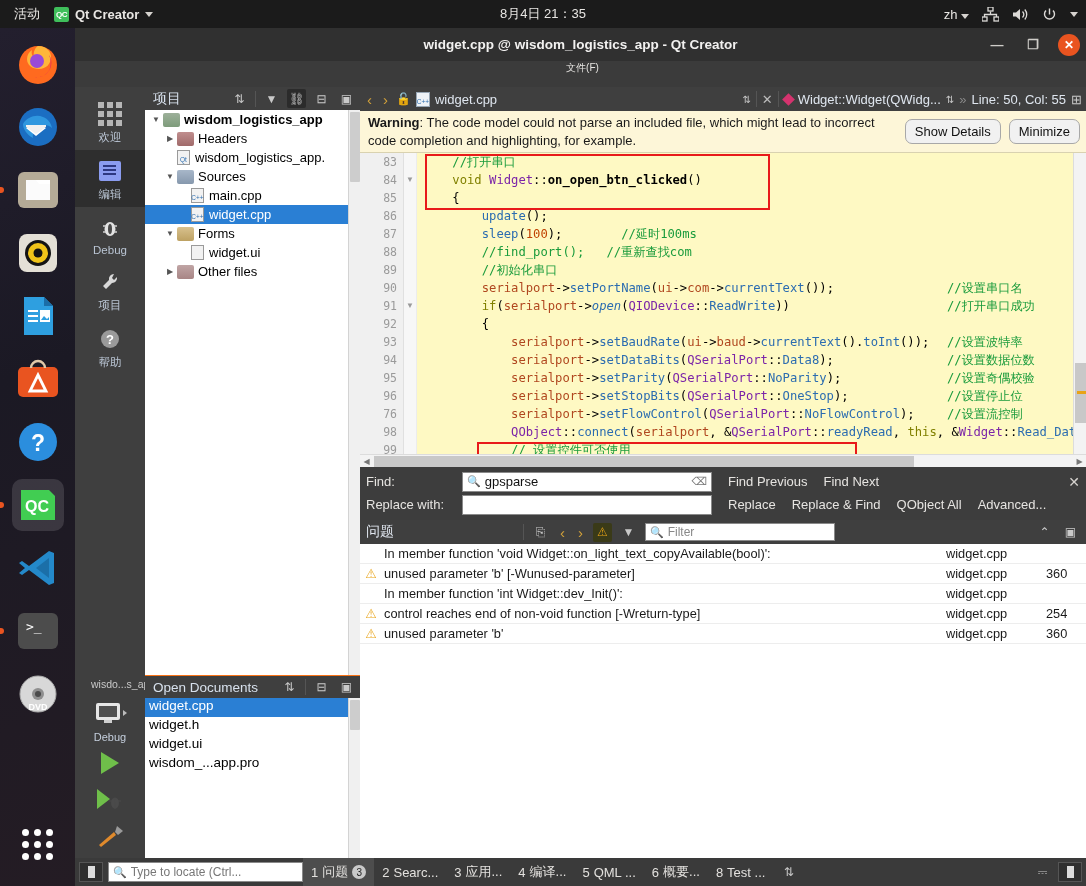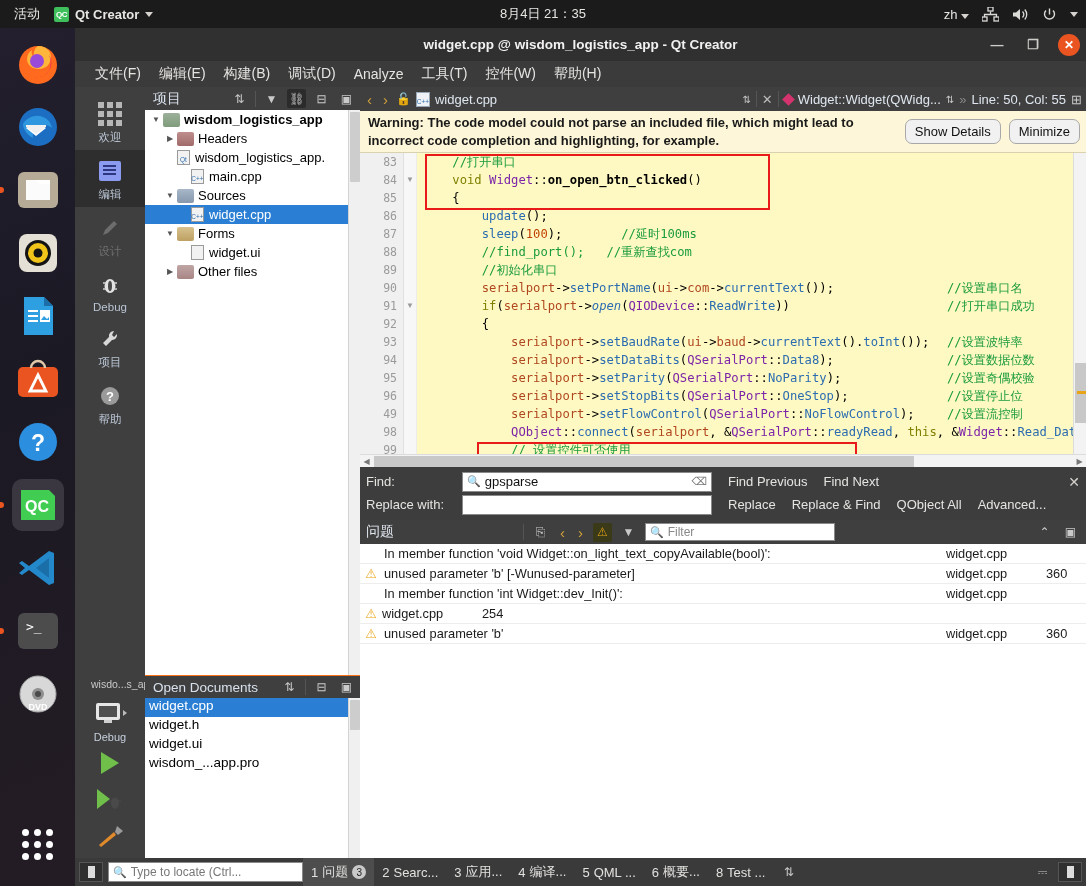--- a/index.html
+++ b/index.html
@@ -55,22 +55,22 @@
   }
   #titlebar {
     height:33px; background:#303030; color:#f2f1f0; display:flex; align-items:center;
     justify-content:center; position:relative; font-size:13.5px; font-weight:bold;
   }
   #titlebar .winbtns { position:absolute; right:6px; top:0; height:33px; display:flex; align-items:center; gap:14px; }
   .wb { width:22px;height:22px; display:flex;align-items:center;justify-content:center; color:#cfcdc9; font-size:13px; }
   .wb.close { width:22px;height:22px;border-radius:50%;background:#e95420;color:#fff;font-size:12px; }
 
   #menubar {
-    height:26px; background:#3b3b3b; display:flex; align-items:center; padding-left:20px;
-    gap:18px; color:#e6e4e1; font-size:14px;
+    height:26px; background:#3b3b3b; display:flex; align-items:center; padding-left:4px;
+    gap:18px; color:#e6e4e1; font-size:10px;flex-direction:column;
   }
 
   
   #body { flex:1; display:flex; min-height:0; }
   #modebar {
     width:70px; background:#3f3f3f; display:flex; flex-direction:column; align-items:center;
     padding-top:6px;
   }
   .mode {
     width:70px; padding:7px 0 5px; display:flex;flex-direction:column;align-items:center;gap:3px;
@@ -126,21 +126,21 @@
   .cppico { width:14px;height:15px;background:#eef2f7;border:1px solid #97a6b5;font-size:6.5px;color:#2f6fb0;
     display:flex;align-items:flex-end;justify-content:center;line-height:1; }
   .spinner { color:#c9c9c9; font-size:10px; }
   .sep-v { width:1px;height:16px;background:#555; }
   .diamond { width:9px;height:9px;background:#d5336e;transform:rotate(45deg); }
 
   #warnbar {
     background:#fdf6d8; border-bottom:1px solid #d9d2b0; color:#1a1a1a; font-size:13px;
     display:flex; align-items:center; padding:3px 6px 3px 8px; gap:8px; min-height:42px;
   }
-  #warnbar .wtext { flex:1; line-height:1.35;font-weight:bold; }
+  #warnbar .wtext { flex:1; line-height:1.35; }
   .btn {
     background:#f1f1f1; border:1px solid #a8a8a8; border-radius:7px; padding:4px 9px;
     font-size:13px; color:#111;
   }
 
   
   #editorwrap { flex:1; position:relative; background:#fef9c3; overflow:hidden; display:flex; }
   #gutter { width:44px; background:#f0f0f0; border-right:1px solid #e0e0e0; position:relative; }
   #gutter .ln { height:18px; text-align:right; padding-right:6px; color:#9a9a9a;
     font-family:"DejaVu Sans Mono", monospace; font-size:11.5px; line-height:18px; }
@@ -366,28 +366,20 @@
             </span>
           </span>
         <span>欢迎</span>
       </div>
       <div class="mode sel">
         <span class="mi">
             <span class="edit-ico"></span>
           </span>
         <span>编辑</span>
       </div>
-      <div class="mode disabled">
-        <span class="mi">
-          <svg width="22" height="22" viewBox="0 0 22 22">
-              <path d="M4 18l2-5 9-9 3 3-9 9z" fill="#6d6d6d"></path>
-            </svg>
-        </span>
-        <span>设计</span>
-      </div>
       <div class="mode">
         <span class="mi">
           <svg width="22" height="22" viewBox="0 0 22 22">
               <ellipse cx="11" cy="12" rx="5.5" ry="7" fill="#e3e3e3"></ellipse>
               <path d="M11 5v14M4 9h3M15 9h3M4 15h3M15 15h3" stroke="#cfcfcf" stroke-width="1.4"></path>
               <ellipse cx="11" cy="12" rx="2" ry="5" fill="#4a4a4a"></ellipse>
             </svg>
         </span>
         <span>Debug</span>
       </div>
@@ -459,29 +451,29 @@
             <div class="tree-row" style="padding-left: 18px;">
               <span class="arrow right"></span>
               <span class="fld h"></span>
               <span>Headers</span>
             </div>
             <div class="tree-row" style="padding-left: 18px;">
               <span class="arrow"></span>
               <span class="fileico">Qt</span>
               <span>wisdom_logistics_app.</span>
             </div>
+            <div class="tree-row" style="padding-left: 18px;">
+              <span class="arrow down"></span>
+              <span class="fld cpp"></span>
+              <span>Sources</span>
+            </div>
             <div class="tree-row" style="padding-left: 32px;">
               <span class="arrow"></span>
               <span class="fileico">C++</span>
               <span>main.cpp</span>
-            </div>
-            <div class="tree-row" style="padding-left: 18px;">
-              <span class="arrow down"></span>
-              <span class="fld cpp"></span>
-              <span>Sources</span>
             </div>
             <div class="tree-row sel" style="padding-left: 32px;">
               <span class="arrow"></span>
               <span class="fileico">C++</span>
               <span>widget.cpp</span>
             </div>
             <div class="tree-row" style="padding-left: 18px;">
               <span class="arrow down"></span>
               <span class="fld forms"></span>
               <span>Forms</span>
@@ -560,21 +552,21 @@
             <div class="ln">87</div>
             <div class="ln">88</div>
             <div class="ln">89</div>
             <div class="ln">90</div>
             <div class="ln">91</div>
             <div class="ln">92</div>
             <div class="ln">93</div>
             <div class="ln">94</div>
             <div class="ln">95</div>
             <div class="ln">96</div>
-            <div class="ln">49</div>
+            <div class="ln">76</div>
             <div class="ln">98</div>
             <div class="ln">99</div>
             <div class="ln">100</div>
           </div>
         <div id="foldcol">
             <div class="fm"></div>
             <div class="fm">▼</div>
             <div class="fm"></div>
             <div class="fm"></div>
             <div class="fm"></div>
@@ -683,20 +675,21 @@
             <span class="line">360</span>
           </div>
           <div class="irow">
             <span class="ic"></span>
             <span class="msg">In member function 'int Widget::dev_Init()':</span>
             <span class="file">widget.cpp</span>
             <span class="line"></span>
           </div>
           <div class="irow">
             <span class="ic" style="color: rgb(232, 163, 23);">⚠</span>
+            <span class="msg">control reaches end of non-void function [-Wreturn-type]</span>
             <span class="file">widget.cpp</span>
             <span class="line">254</span>
           </div>
           <div class="irow">
             <span class="ic" style="color: rgb(232, 163, 23);">⚠</span>
             <span class="msg">unused parameter 'b'</span>
             <span class="file">widget.cpp</span>
             <span class="line">360</span>
           </div>
         </div>

